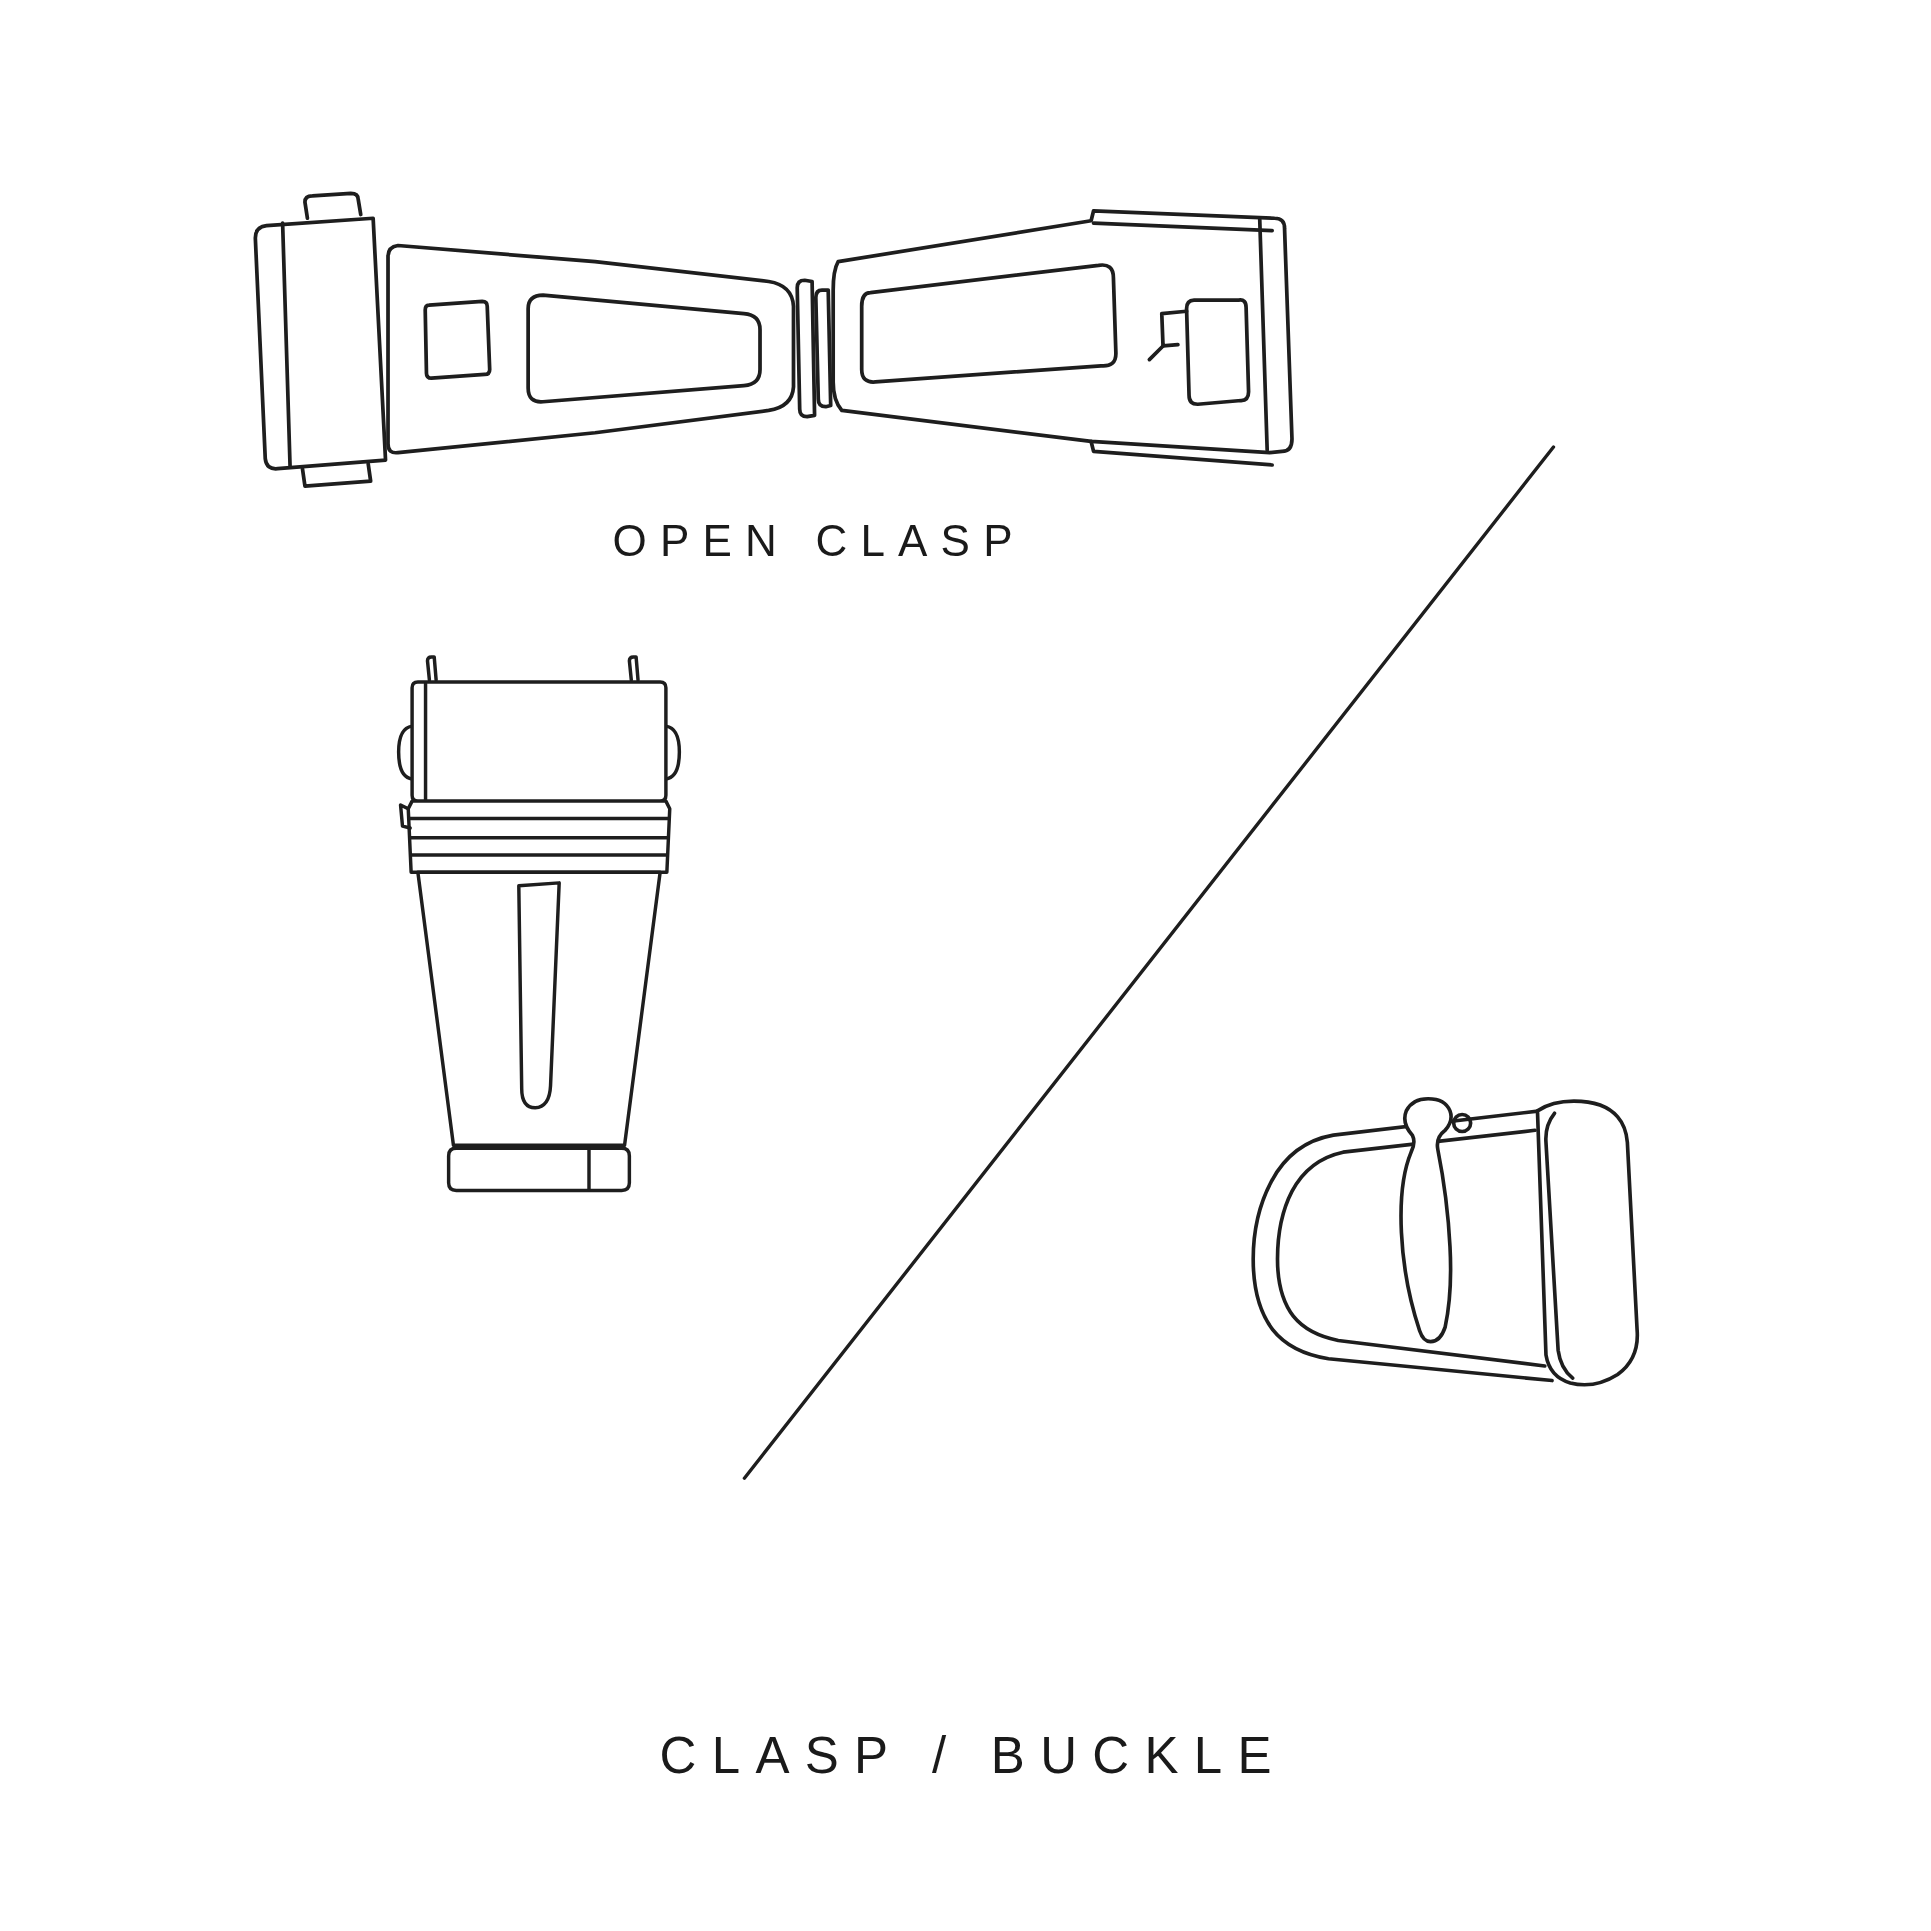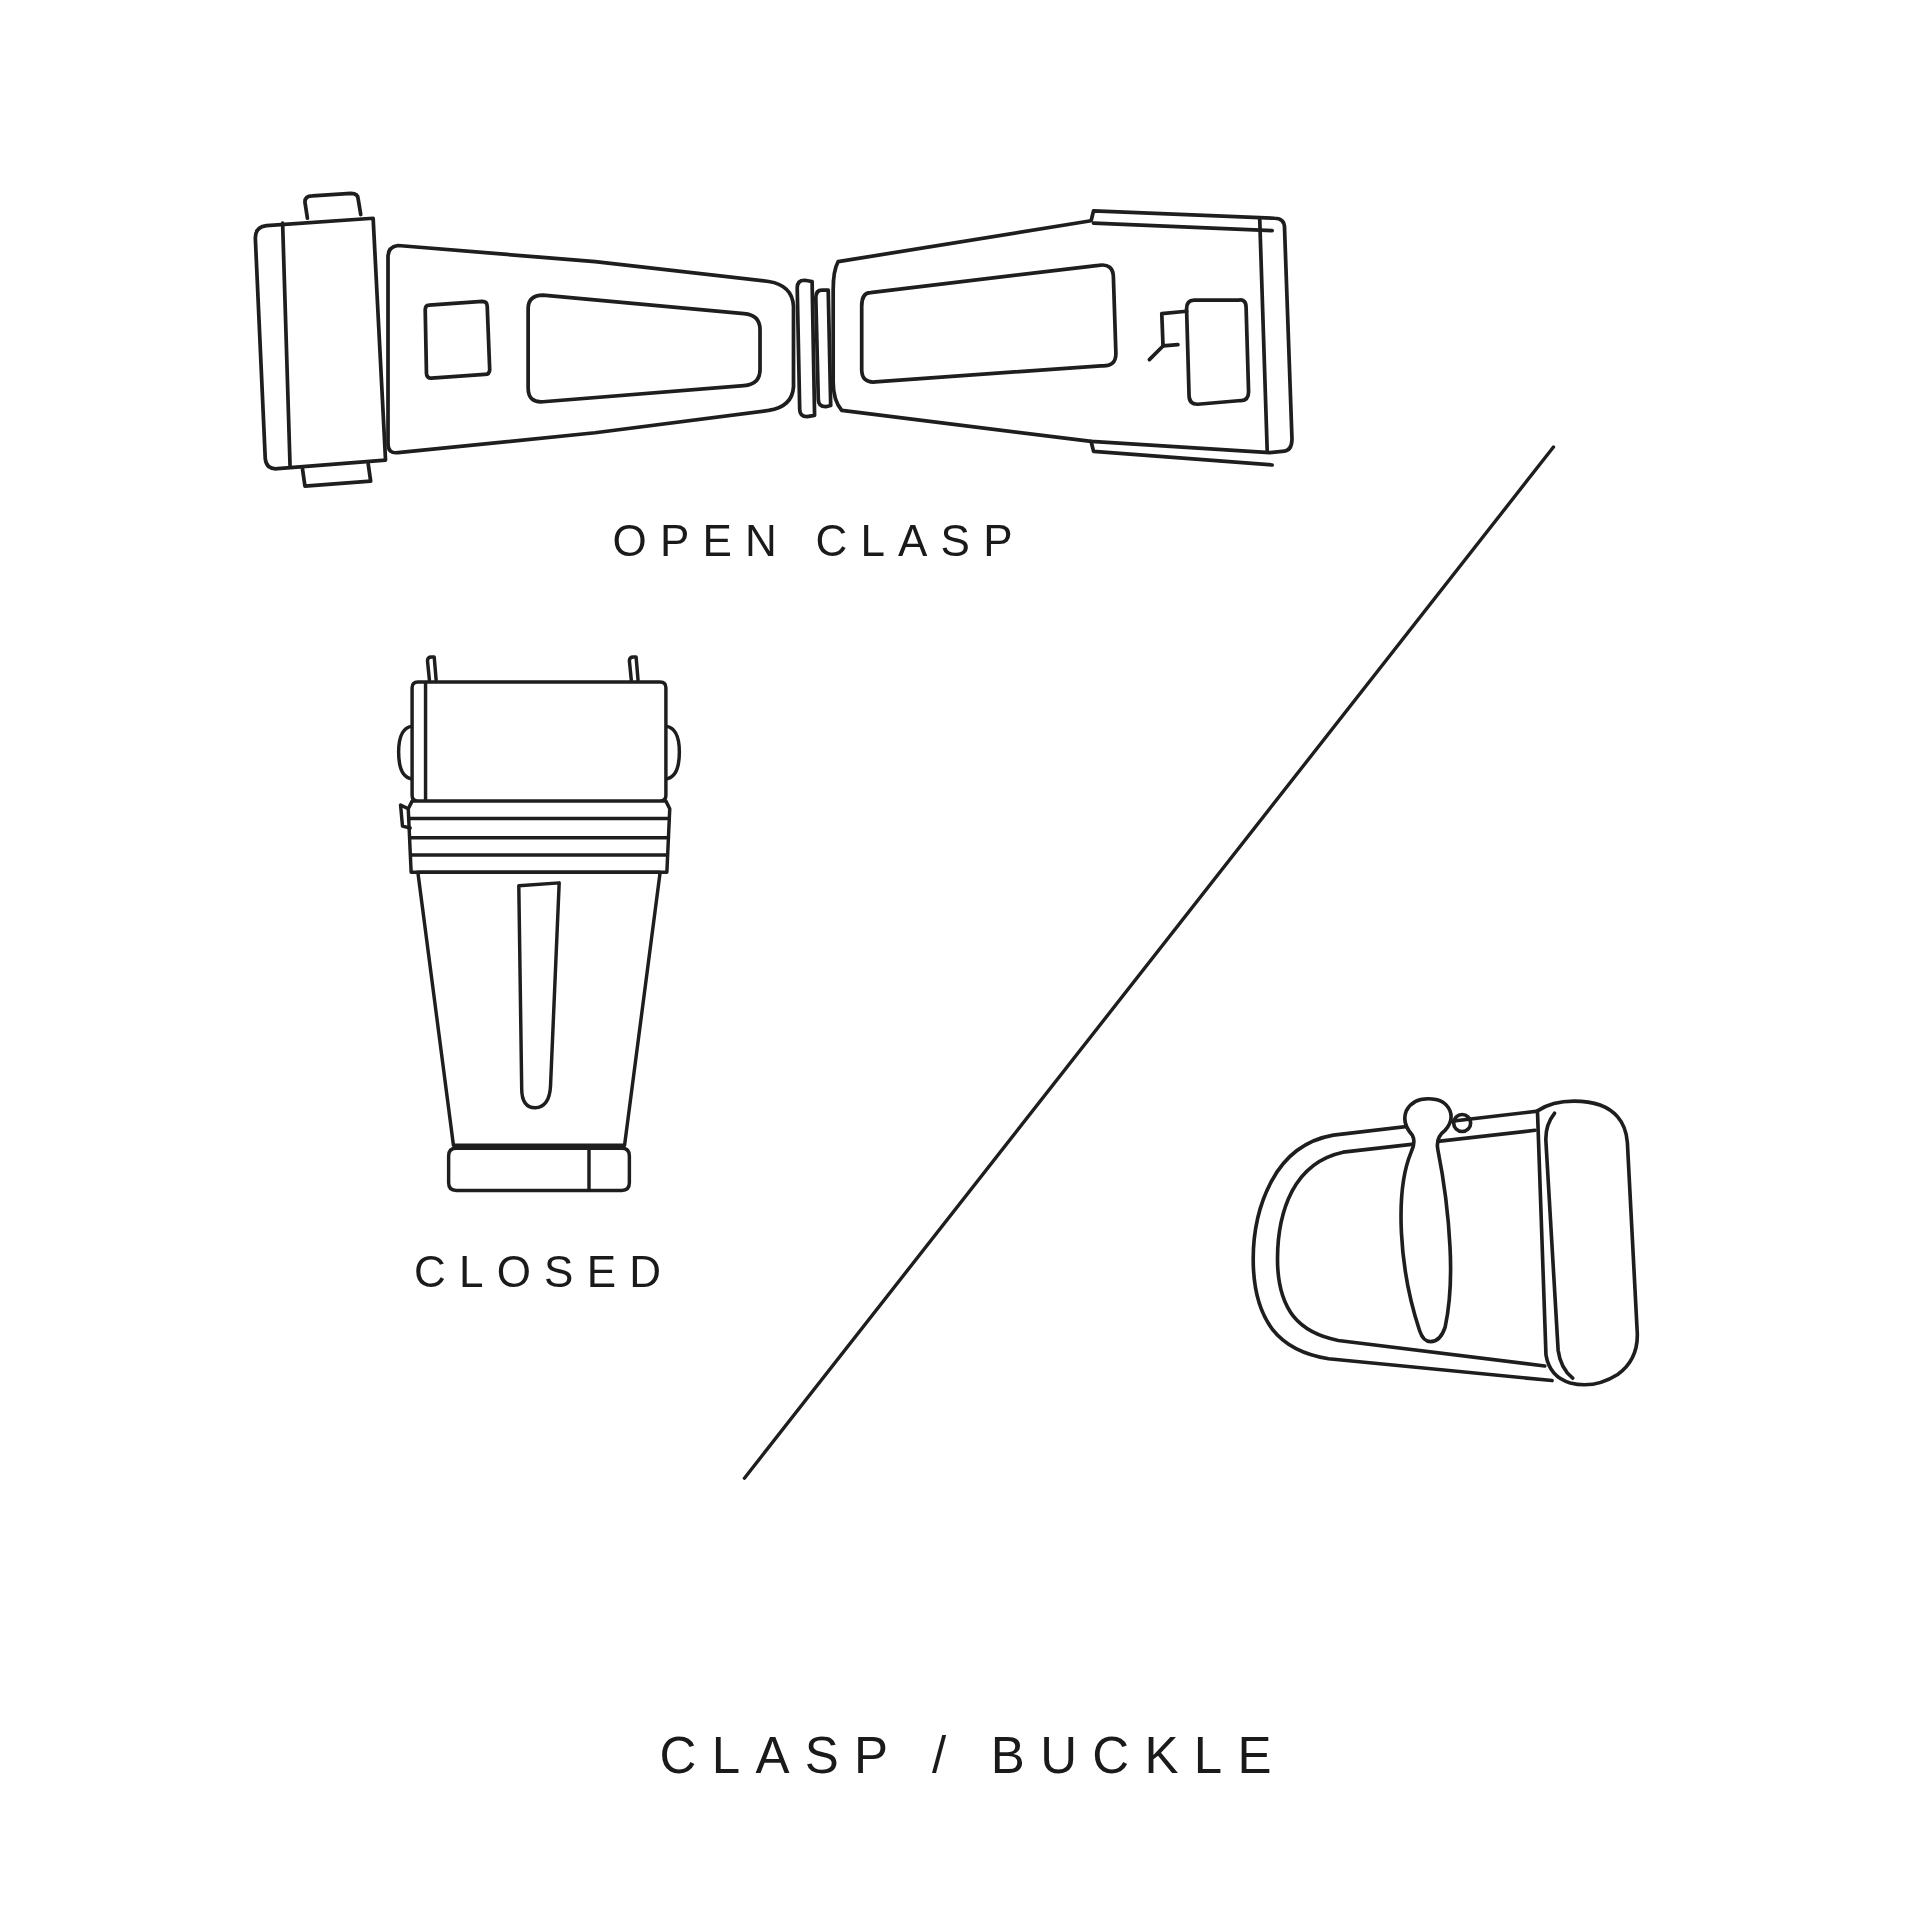--- a/index.html
+++ b/index.html
@@ -90,21 +90,20 @@
     <g>
       <path class="filled" d="M34,226 L286,226 L249,510 L71,510 Z"></path>
       <path d="M139,240 L181,237 L172,448 Q171,470 156,471 Q142,471 142,451 Z"></path>
     </g>
     <g>
       <path class="filled" d="M74,513 L246,513 Q254,513 254,521 L254,549 Q254,557 246,557 L74,557 Q66,557 66,549 L66,521 Q66,513 74,513 Z"></path>
       <path d="M212,514 L212,556"></path>
     </g>
   </svg>
 
-  <div class="caption" style="left:248px; top:1247px; width:579px;">CLOSED</div>
 
   <svg class="fig" style="left:0; top:0; width:1931px; height:1931px;" viewBox="0 0 2000 2000" preserveAspectRatio="none">
     <line x1="1609" y1="463" x2="771" y2="1531" style="stroke-width:3.5"></line>
   </svg>
 
   <svg class="fig" style="left:1241px; top:1089px; width:401px; height:328px;" viewBox="0 0 330 270" preserveAspectRatio="xMidYMid meet">
     <g>
       <path d="M246,18 L76,38 Q42,44 25,76 Q10,104 10,140 Q10,177 26,198 Q41,217 72,222 L256,240"></path>
       <path d="M242,34 L84,52 Q56,58 42,84 Q30,107 30,140 Q30,170 43,187 Q55,202 80,207 L250,228"></path>
     </g>

